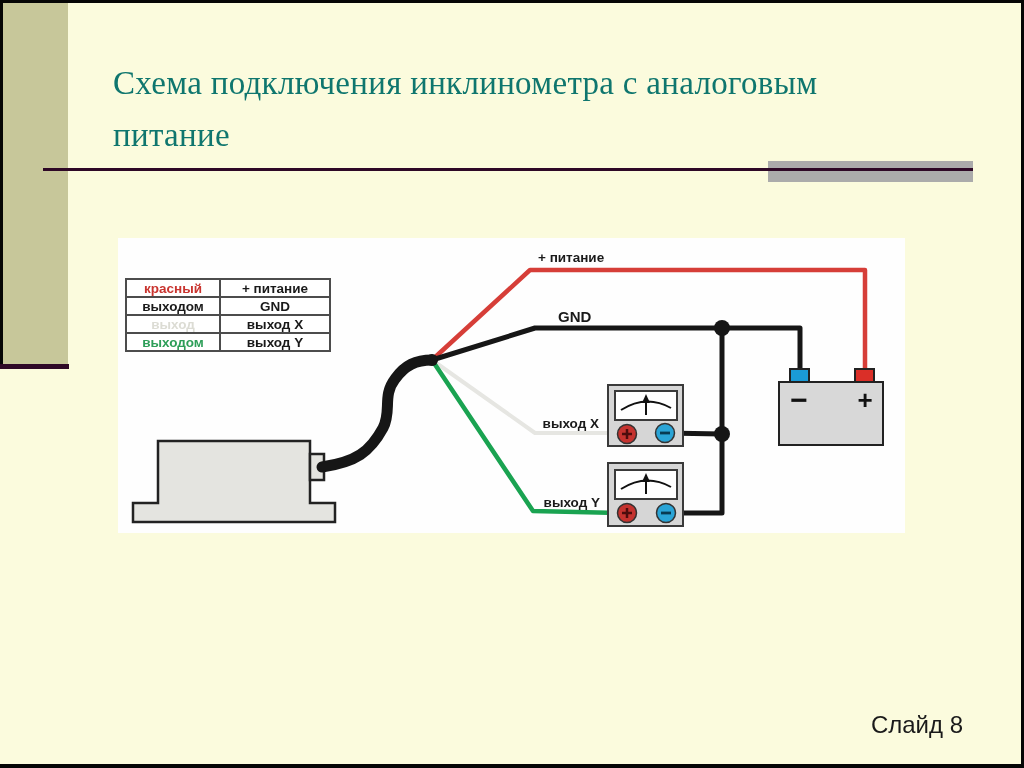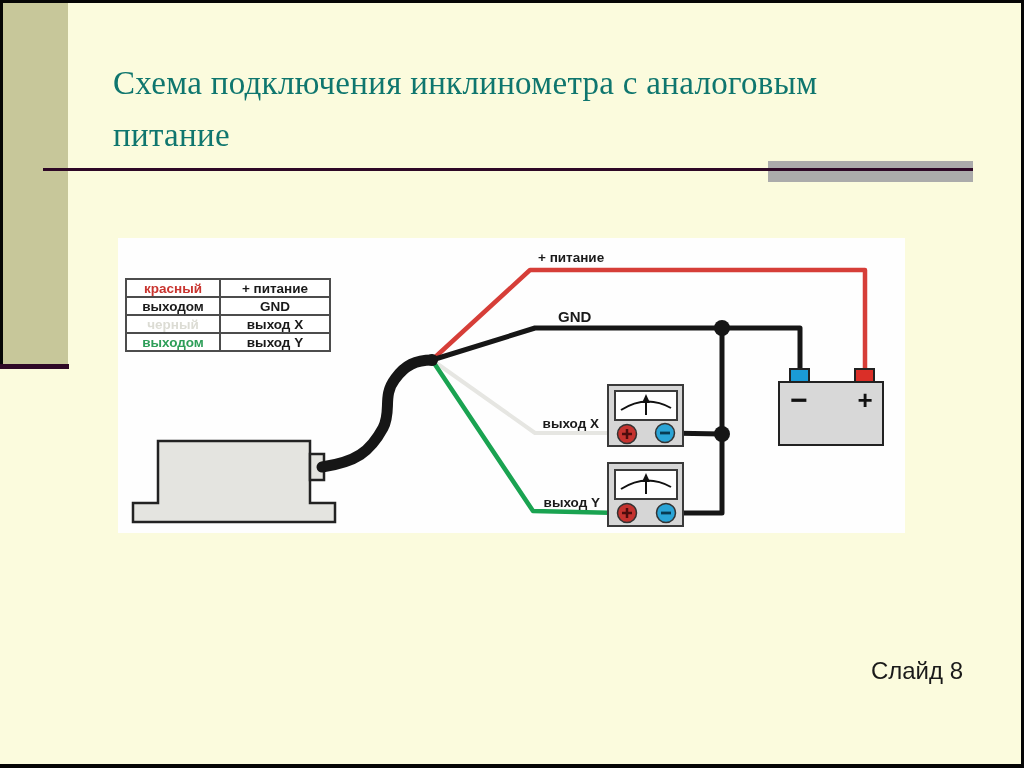--- a/index.html
+++ b/index.html
@@ -31,21 +31,21 @@
   table.wire-table td{
     border:2px solid #4c4c4c;text-align:center;vertical-align:middle;
     height:16px;padding:0 4px;
   }
   td.c-wire{width:84px;}
   td.c-signal{width:100px;}
   .wire-red{color:#c9342f;}
   .wire-black{color:#1a1a1a;}
   .wire-white{color:#dcdcd4;}
   .wire-green{color:#2d9e58;}
-  .slide-number{position:absolute;right:58px;top:654px;font-size:24px;color:#1a1a1a;}
+  .slide-number{position:absolute;right:58px;top:708px;font-size:24px;color:#1a1a1a;}
   .dlabel{font:bold 13.5px "Liberation Sans",sans-serif;fill:#1a1a1a;}
   .glabel{font:bold 15px "Liberation Sans",sans-serif;fill:#1a1a1a;}
   .bsign{font-family:"Liberation Sans",sans-serif;font-weight:bold;fill:#111;}
 </style>
 </head>
 <body>
 
 <div class="slide">
 
   <div class="side-strip"></div>
@@ -66,21 +66,21 @@
       <tbody>
           <tr>
         <td class="c-wire wire-red">красный</td>
         <td class="c-signal">+ питание</td>
       </tr>
       <tr>
         <td class="c-wire wire-black">выходом</td>
         <td class="c-signal">GND</td>
       </tr>
       <tr>
-        <td class="c-wire wire-white">черный</td>
+        <td class="c-wire wire-white">выход</td>
         <td class="c-signal">выход X</td>
       </tr>
       <tr>
         <td class="c-wire wire-green">выходом</td>
         <td class="c-signal">выход Y</td>
       </tr>
     </tbody>
       </table>
 
     <svg width="787" height="295" viewBox="0 0 787 295">

